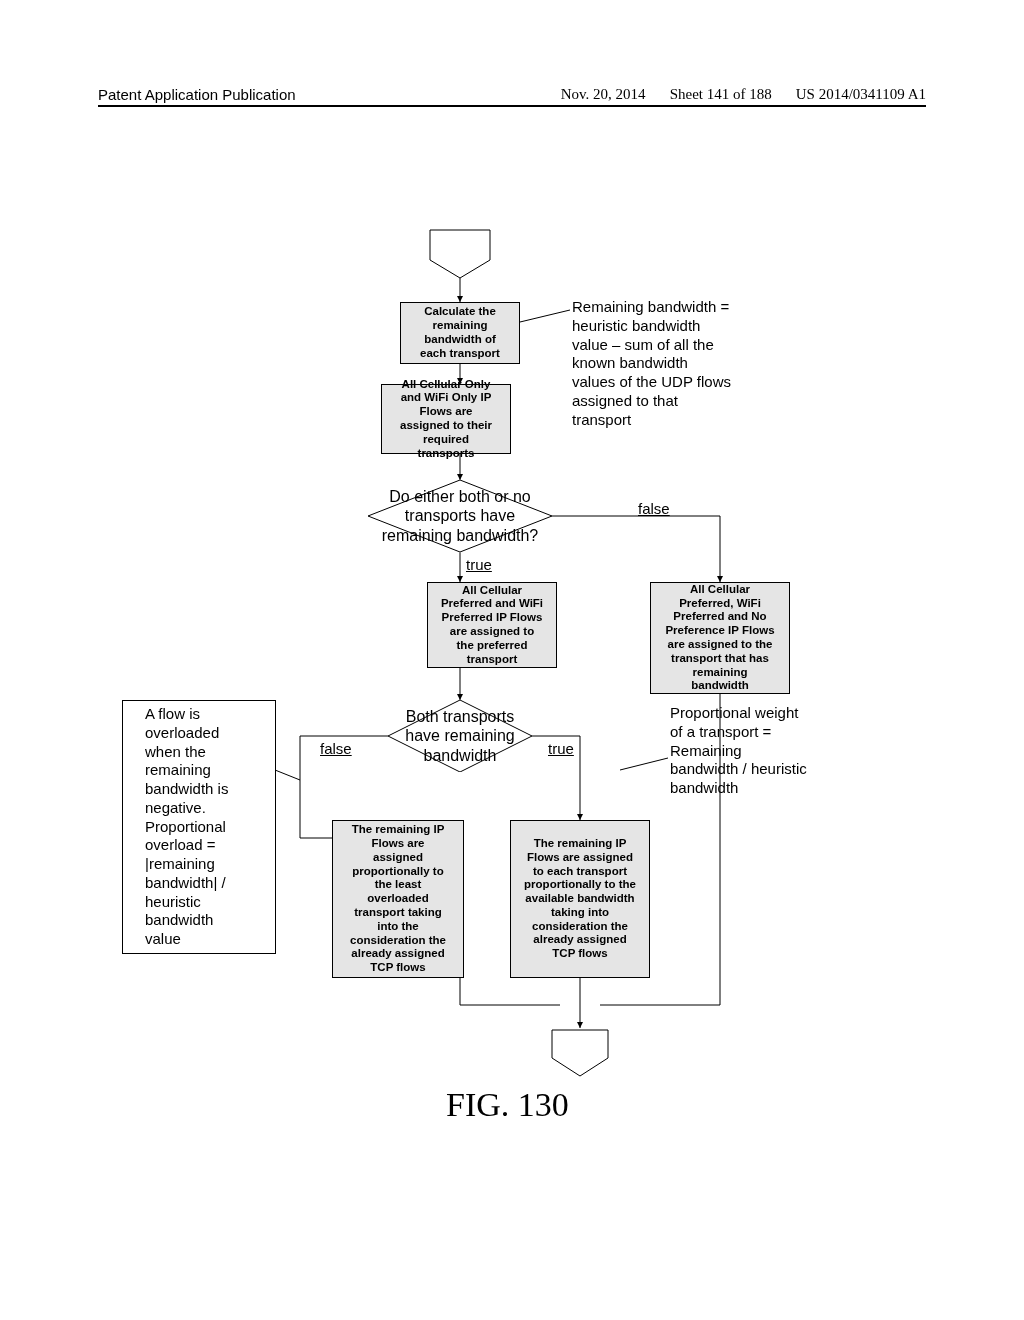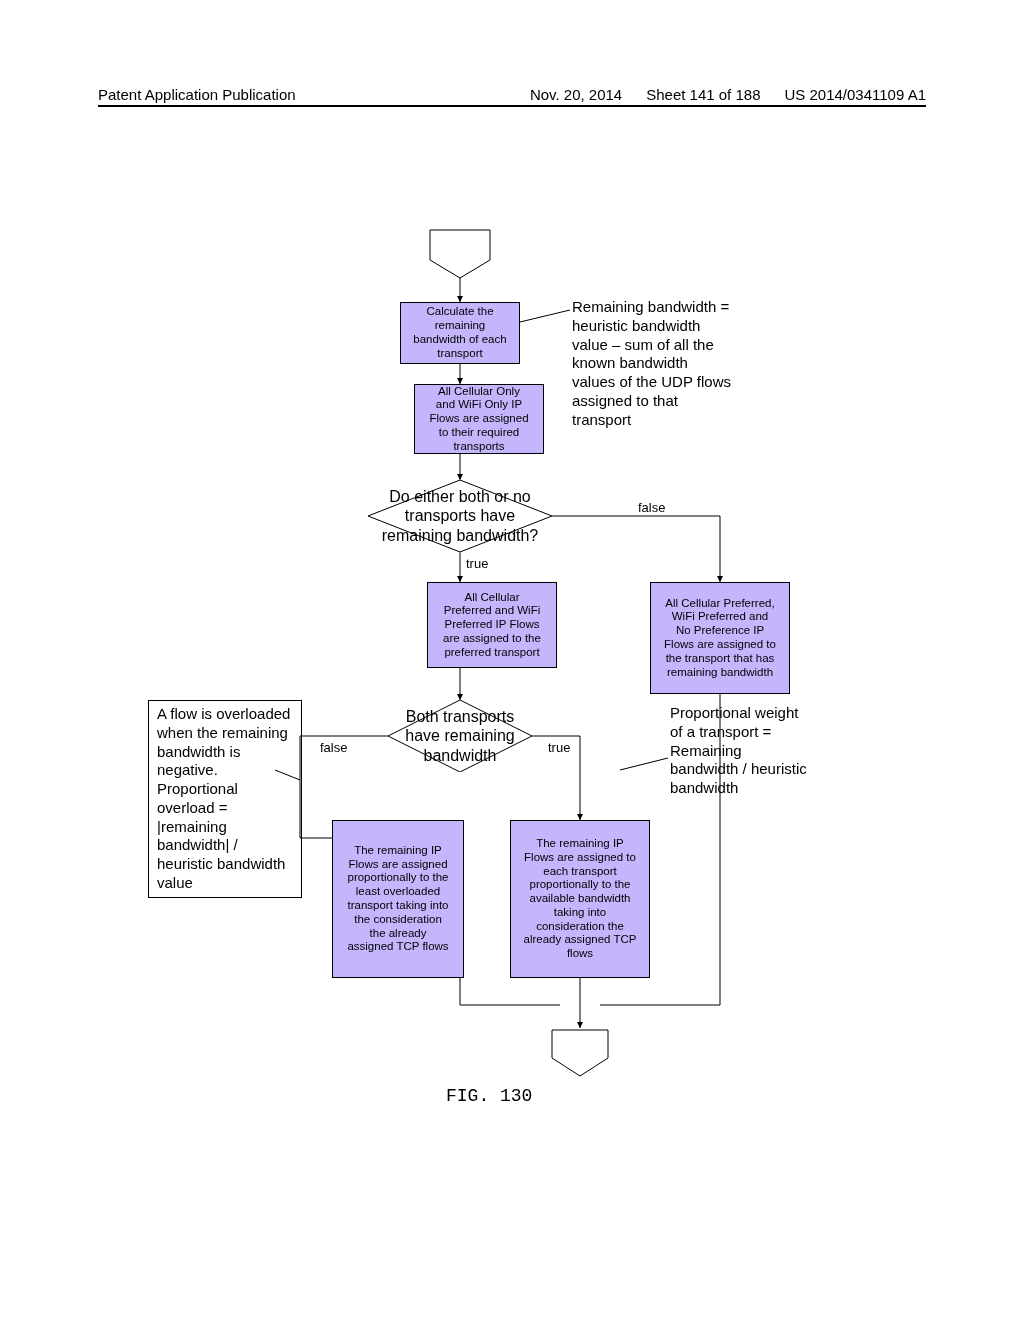--- a/index.html
+++ b/index.html
@@ -19,60 +19,62 @@
     top: 86px;
     left: 98px;
     right: 98px;
     display: flex;
     justify-content: space-between;
     font-size: 15px;
     border-bottom: 2px solid #000;
     padding-bottom: 2px;
   }
   .hdr .left { font-weight: normal; }
-  .hdr .right { display: flex; gap: 24px; }
+  .hdr .right { display: flex; gap: 24px; font-family: Liberation Serif, serif; }
   .box {
     position: absolute;
     border: 1px solid #000;
-    background: #c4b5fd;
+    background: #e5e5e5;
     font-size: 11.5px;
     line-height: 1.2;
     text-align: center;
     display: flex;
     align-items: center;
     justify-content: center;
     padding: 4px 12px;
+    font-weight: bold;
   }
   .note {
     position: absolute;
     font-size: 15px;
     line-height: 1.25;
     text-align: left;
   }
-  .note.box-note { border: 1px solid #000; padding: 4px 8px; margin-left: 26px; }
+  .note.box-note { border: 1px solid #000; padding: 4px 22px; }
   .diamond {
     position: absolute;
     font-size: 16px;
     line-height: 1.2;
     text-align: center;
     display: flex;
     align-items: center;
     justify-content: center;
     padding: 8px;
   }
   .diamond svg { position: absolute; inset: 0; width: 100%; height: 100%; }
   .diamond .dtxt { position: relative; z-index: 1; }
   .edge-label {
     position: absolute;
-    font-size: 13px;
+    font-size: 15px;
+    text-decoration: underline;
   }
   .fig-label {
     position: absolute;
-    font-size: 18px;
-    font-family: Liberation Mono, monospace;
+    font-size: 34px;
+    font-family: Liberation Serif, serif;
   }
   svg.arrows {
     position: absolute;
     left: 0; top: 0;
     width: 1024px; height: 1320px;
     pointer-events: none;
   }
 </style>
 </head>
 <body>
@@ -132,21 +134,21 @@
 
     <line x1="580" y1="1005" x2="580" y2="1028" stroke="#000" marker-end="url(#ah)"></line>
 
     <path d="M552,1030 h56 v28 l-28,18 l-28,-18 z" fill="#fff" stroke="#000"></path>
   </svg>
 
   <div class="box" style="left:400px; top:302px; width:120px; height:62px;">Calculate the remaining bandwidth of each transport</div>
 
   <div class="note" style="left:572px; top:298px; width:162px;">Remaining bandwidth = heuristic bandwidth value – sum of all the known bandwidth values of the UDP flows assigned to that transport</div>
 
-  <div class="box" style="left:414px; top:384px; width:130px; height:70px;">All Cellular Only and WiFi Only IP Flows are assigned to their required transports</div>
+  <div class="box" style="left:381px; top:384px; width:130px; height:70px;">All Cellular Only and WiFi Only IP Flows are assigned to their required transports</div>
 
   <div class="diamond" style="left:368px; top:480px; width:184px; height:72px;">
     <svg viewBox="0 0 184 72" preserveAspectRatio="none">
       <polygon points="92,0 184,36 92,72 0,36" fill="#fff" stroke="#000"></polygon>
     </svg>
     <div class="dtxt">Do either both or no transports have remaining bandwidth?</div>
   </div>
 
   <div class="edge-label" style="left:466px; top:556px;">true</div>
   <div class="edge-label" style="left:638px; top:500px;">false</div>

